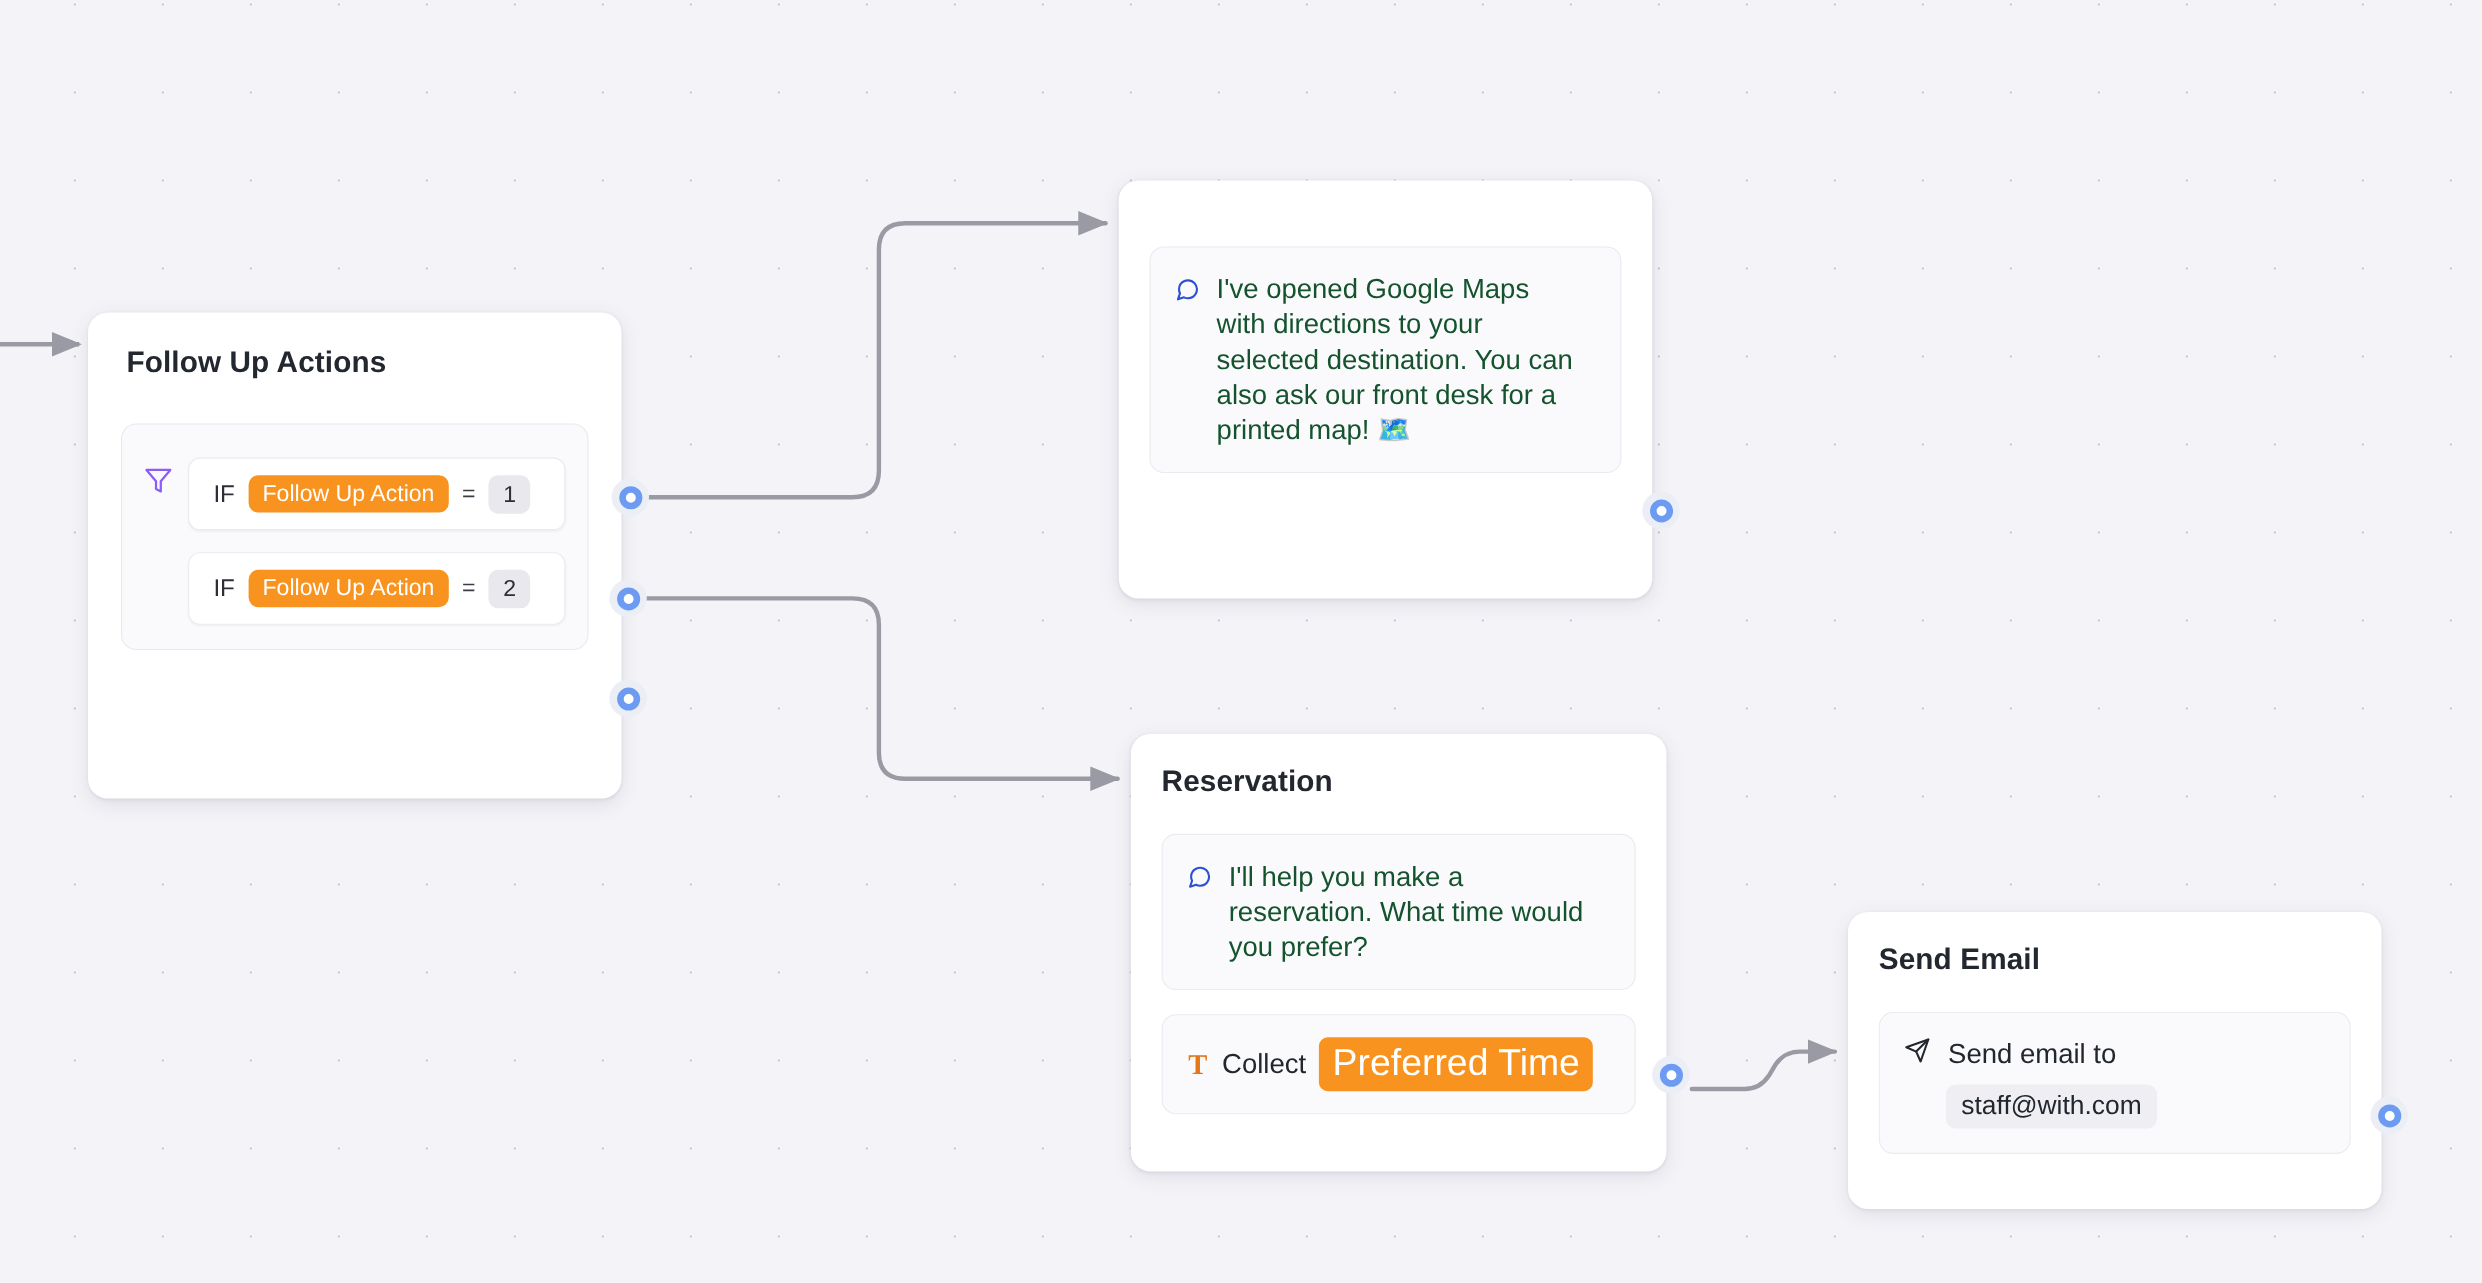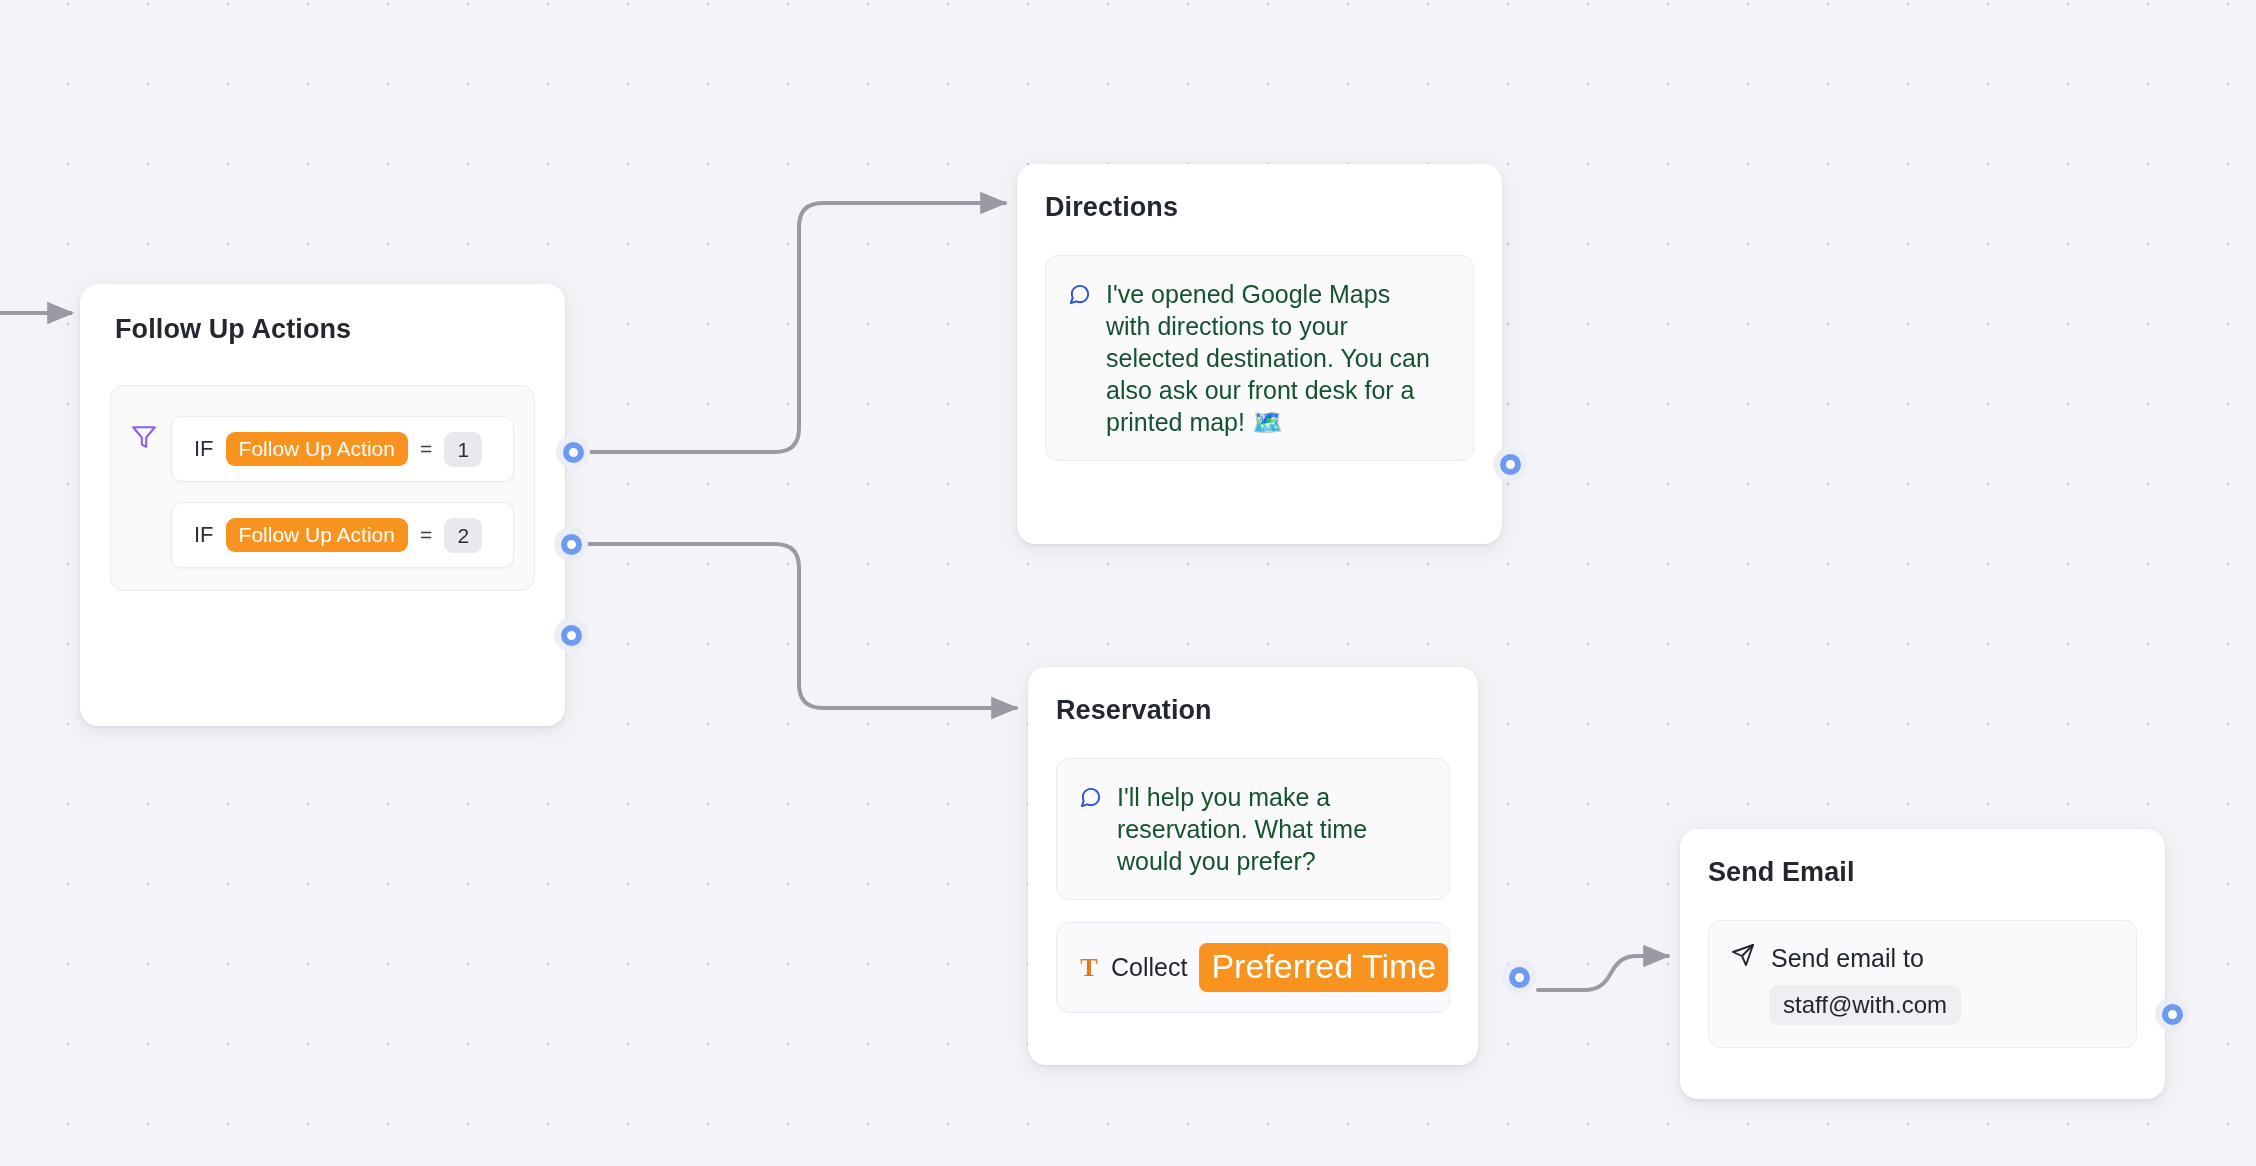--- a/index.html
+++ b/index.html
@@ -131,21 +131,21 @@
     top: 164px;
     width: 485px;
     height: 380px;
     padding: 28px 28px 0 28px;
   }
 
   
   #node-reservation {
     left: 1028px;
     top: 667px;
-    width: 450px;
+    width: 487px;
     height: 398px;
     padding: 28px 28px 0 28px;
   }
 
   
   #node-send-email {
     left: 1680px;
     top: 829px;
     width: 485px;
     height: 270px;
@@ -283,21 +283,20 @@
 
       </div>
     </div>
   </div>
 
   <div class="port" style="left:556px; top:435px;"></div>
   <div class="port" style="left:554px; top:527px;"></div>
   <div class="port" style="left:554px; top:618px;"></div>
 
   <div class="node" id="node-directions">
-    <div class="node-title">Directions</div>
 
     <div class="content-box">
       <div class="msg-icon">
         <svg width="23" height="23" viewBox="0 0 24 24" fill="none" stroke="#2b50d6" stroke-width="2" stroke-linecap="round" stroke-linejoin="round">
           <path d="M21 11.5a8.38 8.38 0 0 1-.9 3.8 8.5 8.5 0 0 1-7.6 4.7 8.38 8.38 0 0 1-3.8-.9L3 21l1.9-5.7a8.38 8.38 0 0 1-.9-3.8 8.5 8.5 0 0 1 4.7-7.6 8.38 8.38 0 0 1 3.8-.9h.5a8.48 8.48 0 0 1 8 8v.5z"></path>
         </svg>
       </div>
       <div class="msg-text">I've opened Google Maps with directions to your selected destination. You can also ask our front desk for a printed map! 🗺️</div>
     </div>
   </div>

